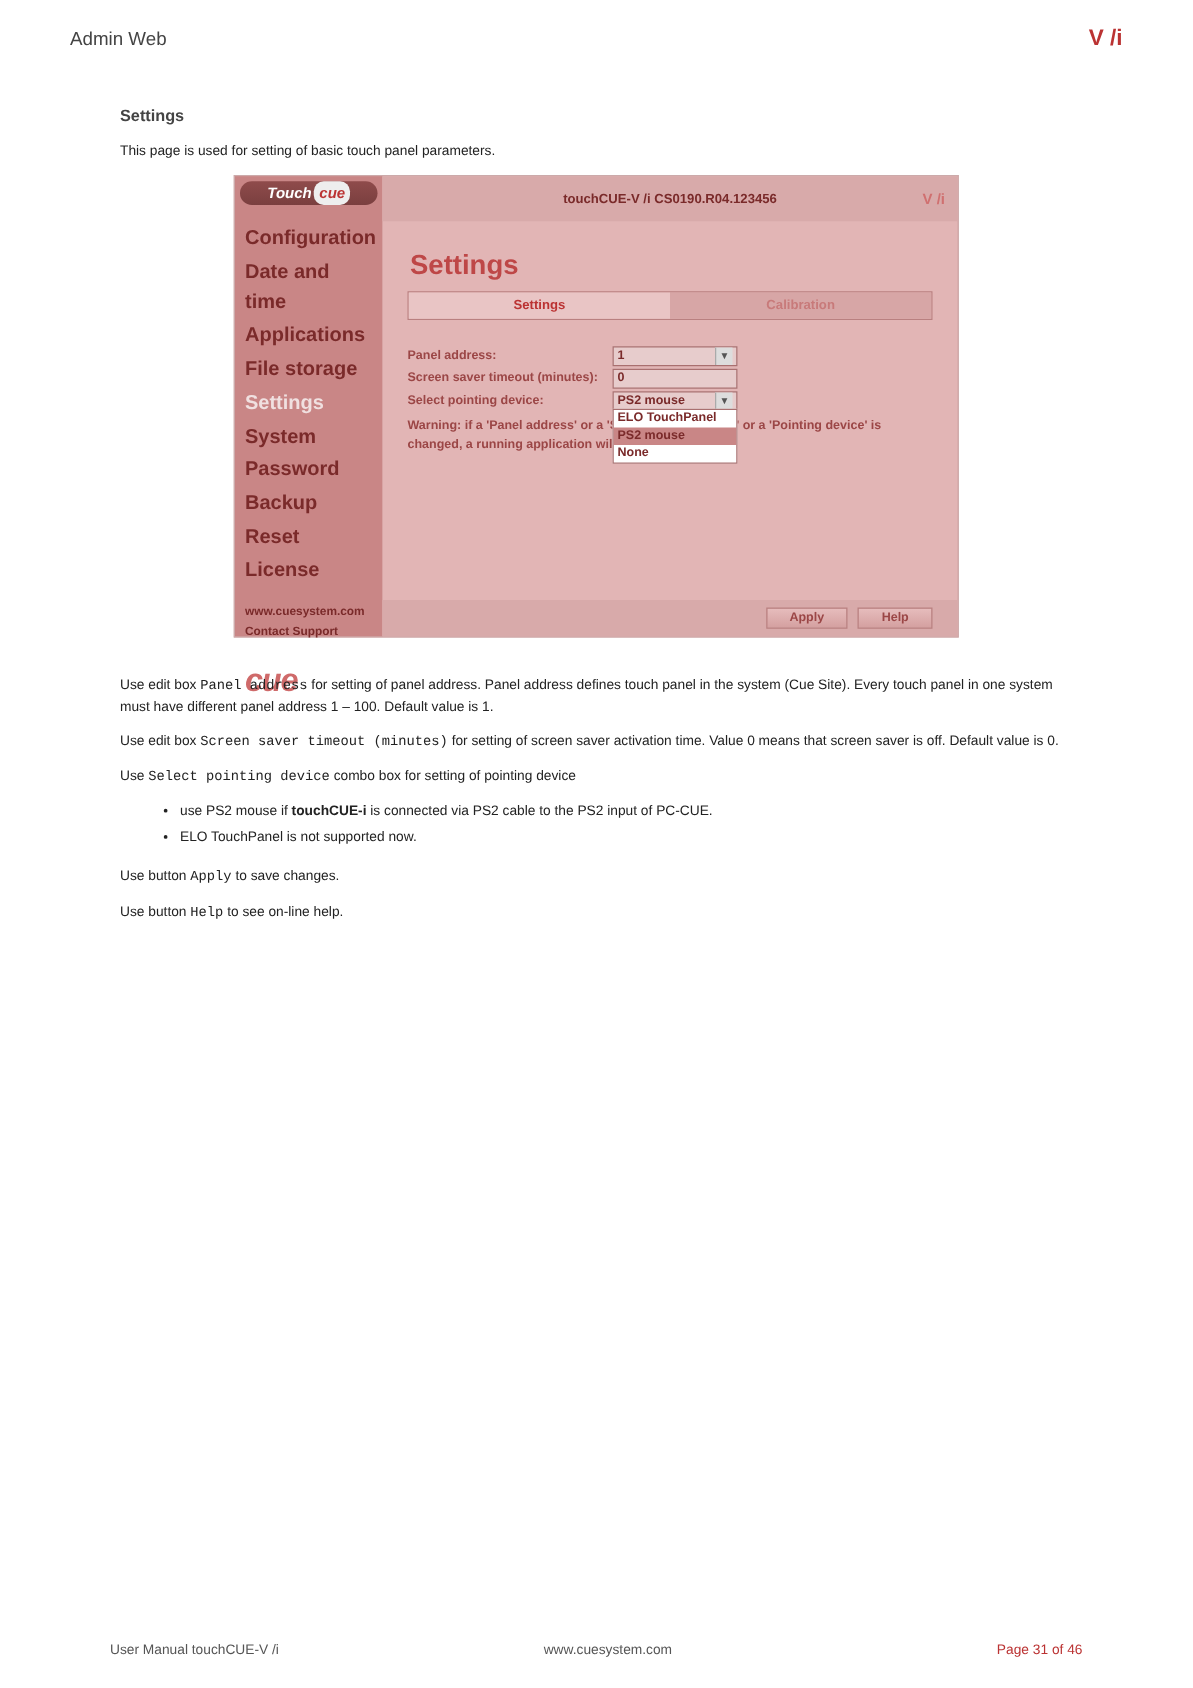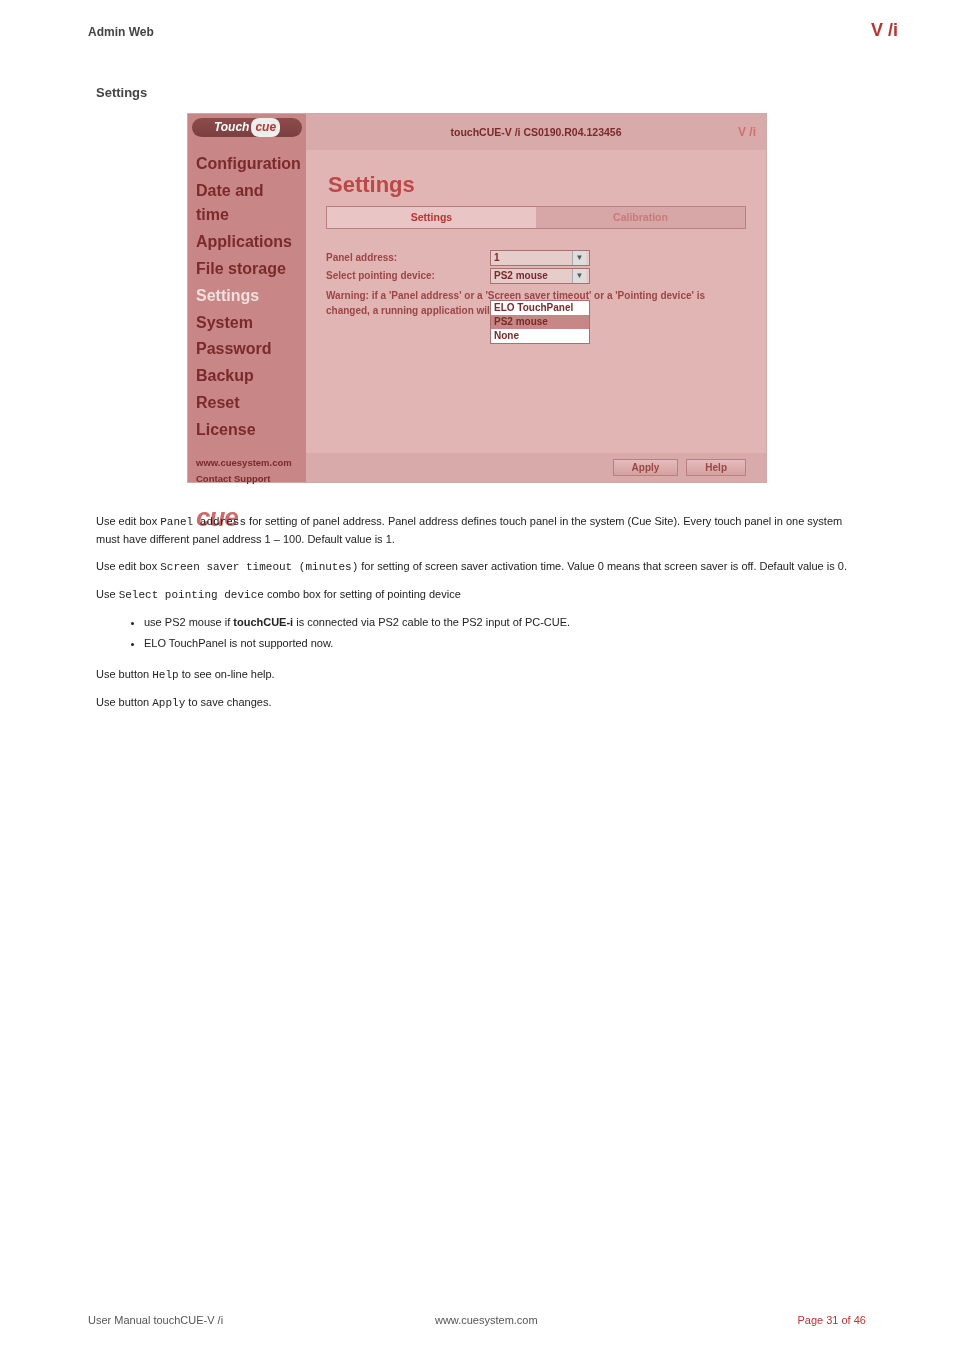--- a/index.html
+++ b/index.html
@@ -1,19 +1,19 @@
 <!DOCTYPE html>
 <html><head>
 <meta charset="utf-8">
 <style>
   * { box-sizing: border-box; margin: 0; padding: 0; }
   html, body { width: 954px; height: 1350px; background: #fff; font-family: Verdana, Arial, sans-serif; }
 
   .doc-header { padding: 20px 56px 8px 56px; display: flex; justify-content: space-between; align-items: baseline; }
-  .doc-title { font-size: 12px; color: #444; font-weight: 700; margin-left: 32px; }
+  .doc-title { font-size: 15px; color: #444; font-weight: 400; }
   .doc-version { color: #b33; font-size: 18px; font-weight: 700; }
 
   .doc-body { padding: 24px 96px 0 96px; font-size: 11px; line-height: 1.55; color: #222; }
   .doc-body p { margin-bottom: 10px; }
   .doc-body ul { margin: 8px 0 14px 48px; list-style: disc; }
   .doc-body ul li { margin-bottom: 4px; }
   .key { font-family: "Courier New", monospace; }
   .st { font-weight: 700; }
 
   
@@ -101,20 +101,21 @@
 
 <div class="doc-header">
   <div class="doc-title">Admin Web</div>
   <div class="doc-version">V /i</div>
 </div>
 
 <div class="doc-body">
 
   <h3 style="font-size:13px; color:#444; font-weight:700; margin:10px 0 10px 0;">Settings</h3>
 
+  <p>This page is used for setting of basic touch panel parameters.</p>
 
   <div class="screenshot">
     <div class="ss-sidebar">
       <div class="ss-logo">
         <span class="t1">Touch</span>
           <span class="t2">cue</span>
       </div>
       <div class="ss-nav">
         <a>Configuration</a>
         <a>Date and time</a>
@@ -149,20 +150,26 @@
 
         <div class="ss-form" style="position:relative;margin-top:21px;">
           <div class="ss-row">
             <label>Panel address:</label>
             <div class="ss-select">
               <span>1</span>
               <span class="chev">▼</span>
             </div>
           </div>
           <div class="ss-row">
+            <label>Screen saver timeout (minutes):</label>
+            <div class="ss-input">
+              <span>0</span>
+            </div>
+          </div>
+          <div class="ss-row">
             <label>Select pointing device:</label>
             <div class="ss-select">
               <span>PS2 mouse</span>
               <span class="chev">▼</span>
             </div>
           </div>
 
           <div class="ss-dropdown">
             <div>ELO TouchPanel</div>
             <div class="sel">PS2 mouse</div>
@@ -192,25 +199,25 @@
   </p>
 
   <ul>
     <li>
       <span>use PS2 mouse if </span><span class="st">touchCUE-i</span><span> is connected via PS2 cable to the PS2 input of PC-CUE.</span>
     </li>
     <li>ELO TouchPanel is not supported now.</li>
   </ul>
 
   <p>
+    <span>Use button </span><span class="key">Apply</span><span> to save changes.</span>
+  </p>
+
+  <p>
     <span>Use button </span><span class="key">Help</span><span> to see on-line help.</span>
-  </p>
-
-  <p>
-    <span>Use button </span><span class="key">Apply</span><span> to save changes.</span>
   </p>
 
 </div>
 
 <div class="doc-page-footer">
   <span>User Manual touchCUE-V /i</span>
   <span>www.cuesystem.com</span>
   <span class="r">Page 31 of 46</span>
 </div>
 

